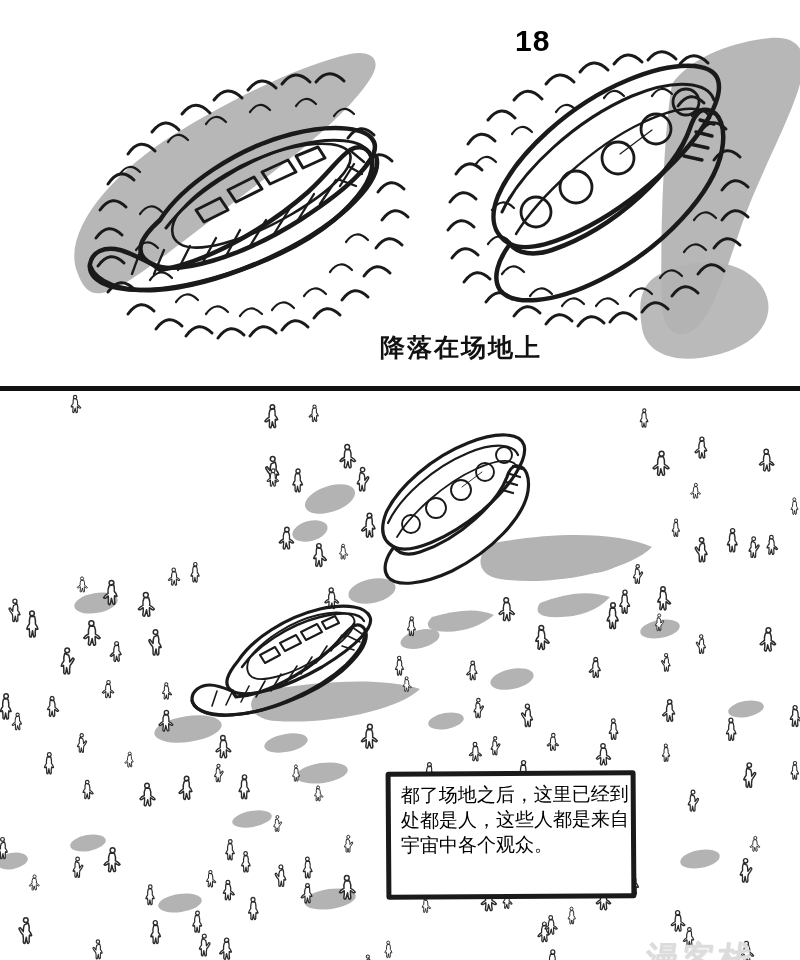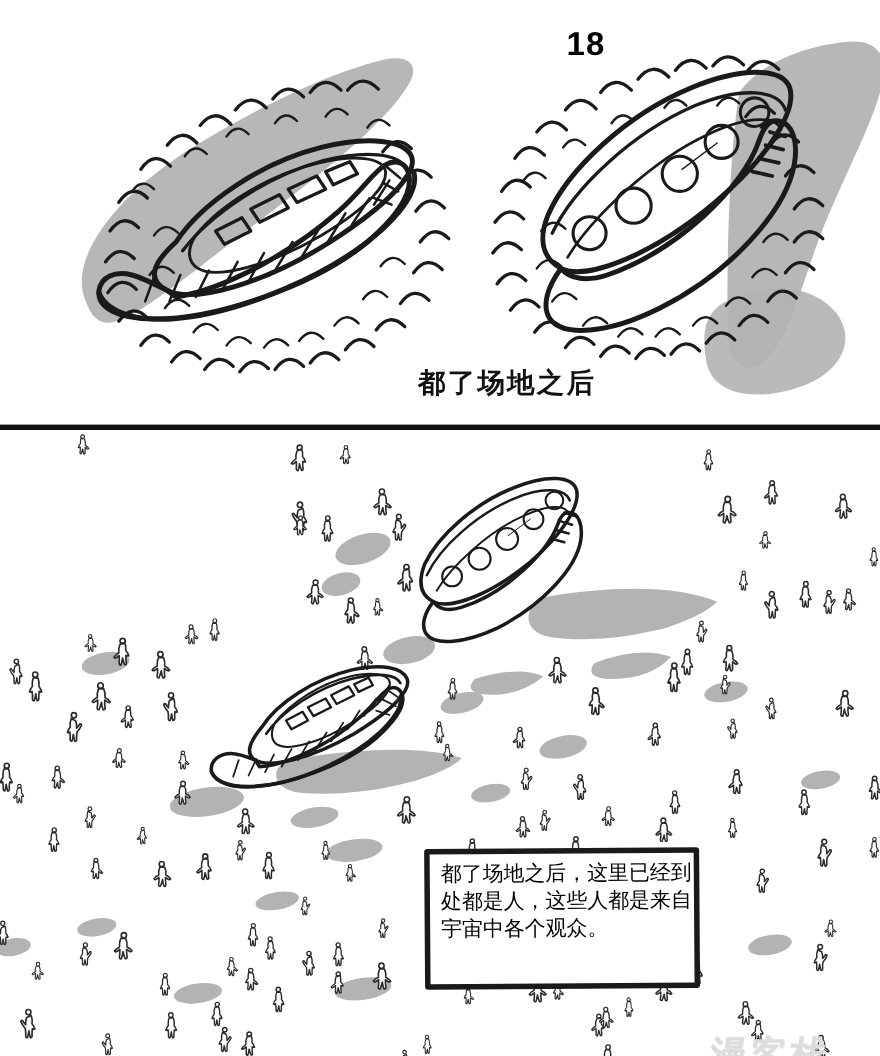--- a/index.html
+++ b/index.html
@@ -319,21 +319,21 @@
         <g class="art-ink" stroke-width="3.4">
           <path d="M700 96 L714 100"></path>
           <path d="M696 108 L712 112"></path>
           <path d="M690 120 L708 124"></path>
           <path d="M684 132 L702 136"></path>
         </g>
       </g>
     </svg>
 
     <div id="page-number">18</div>
-    <div id="caption-landing">都了场地之后</div>
+    <div id="caption-landing">降落在场地上</div>
   </div>
 
   <div id="panel-divider"></div>
 
   <div class="panel" id="panel-bottom">
 
     <svg class="art" width="800" height="593" viewBox="0 0 800 593">
 
       <g>
         <ellipse class="ground-shadow" cx="330" cy="108" rx="26" ry="13" transform="rotate(-18 330 108)"></ellipse>

